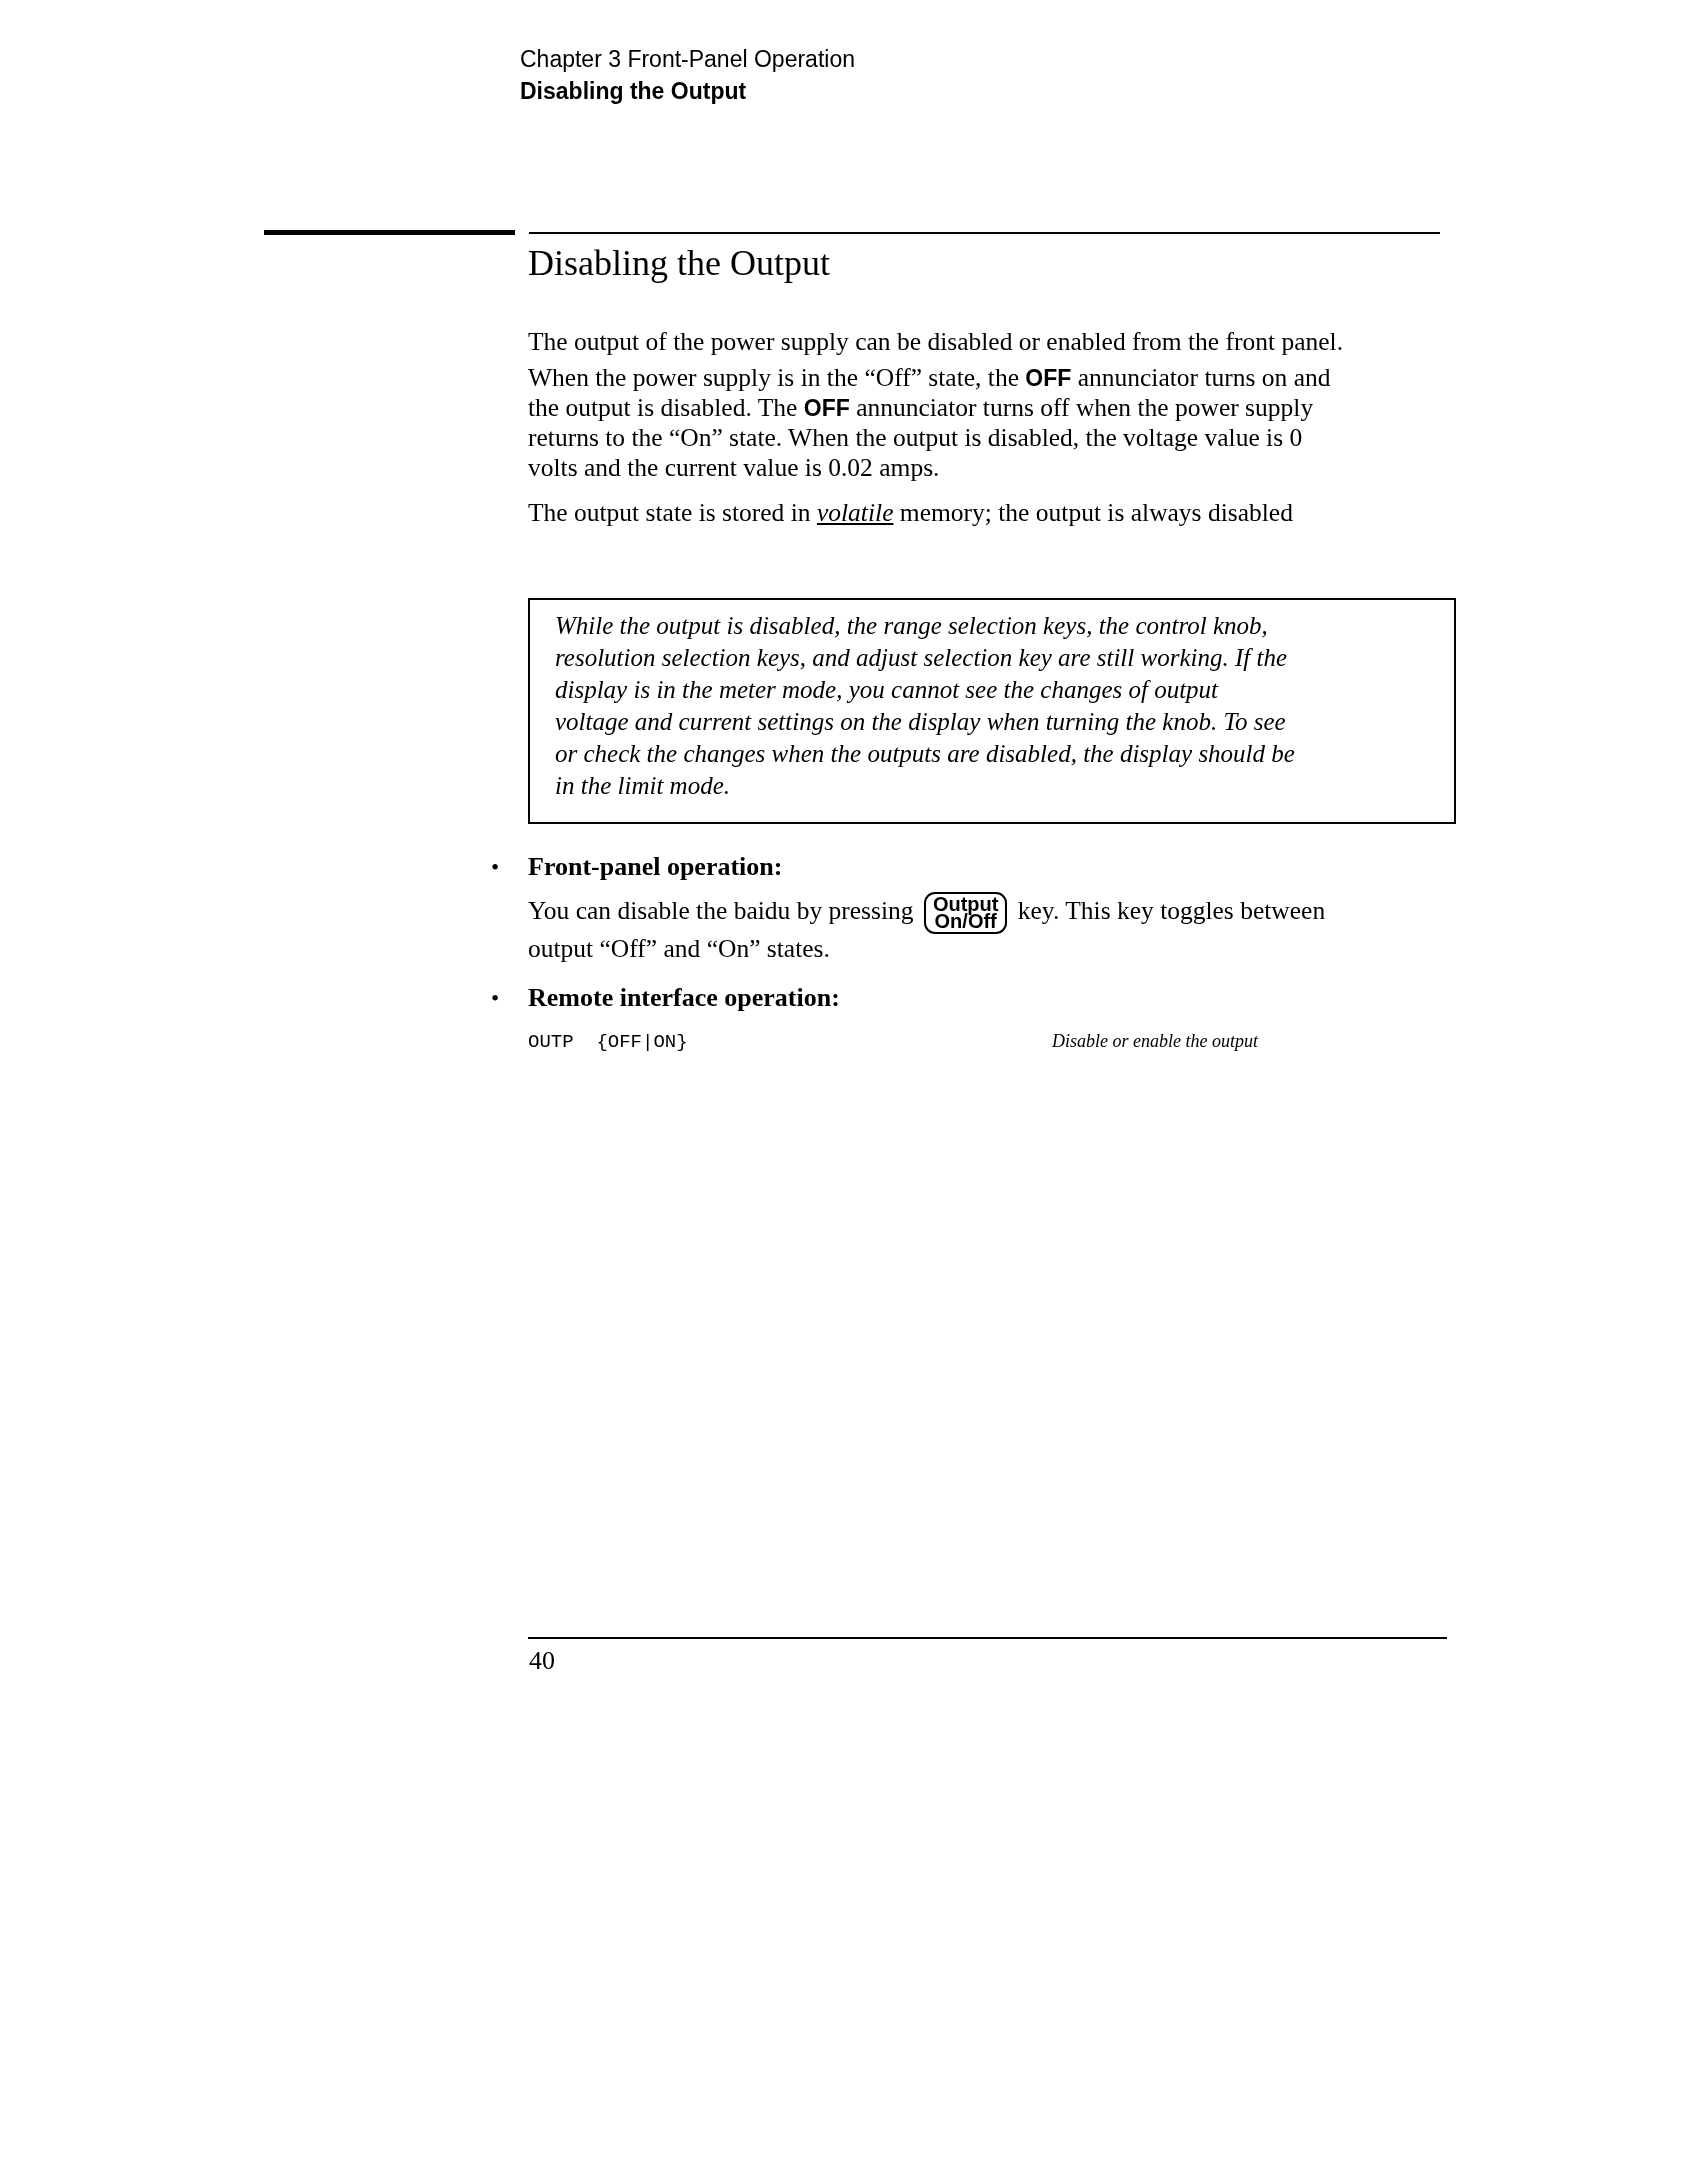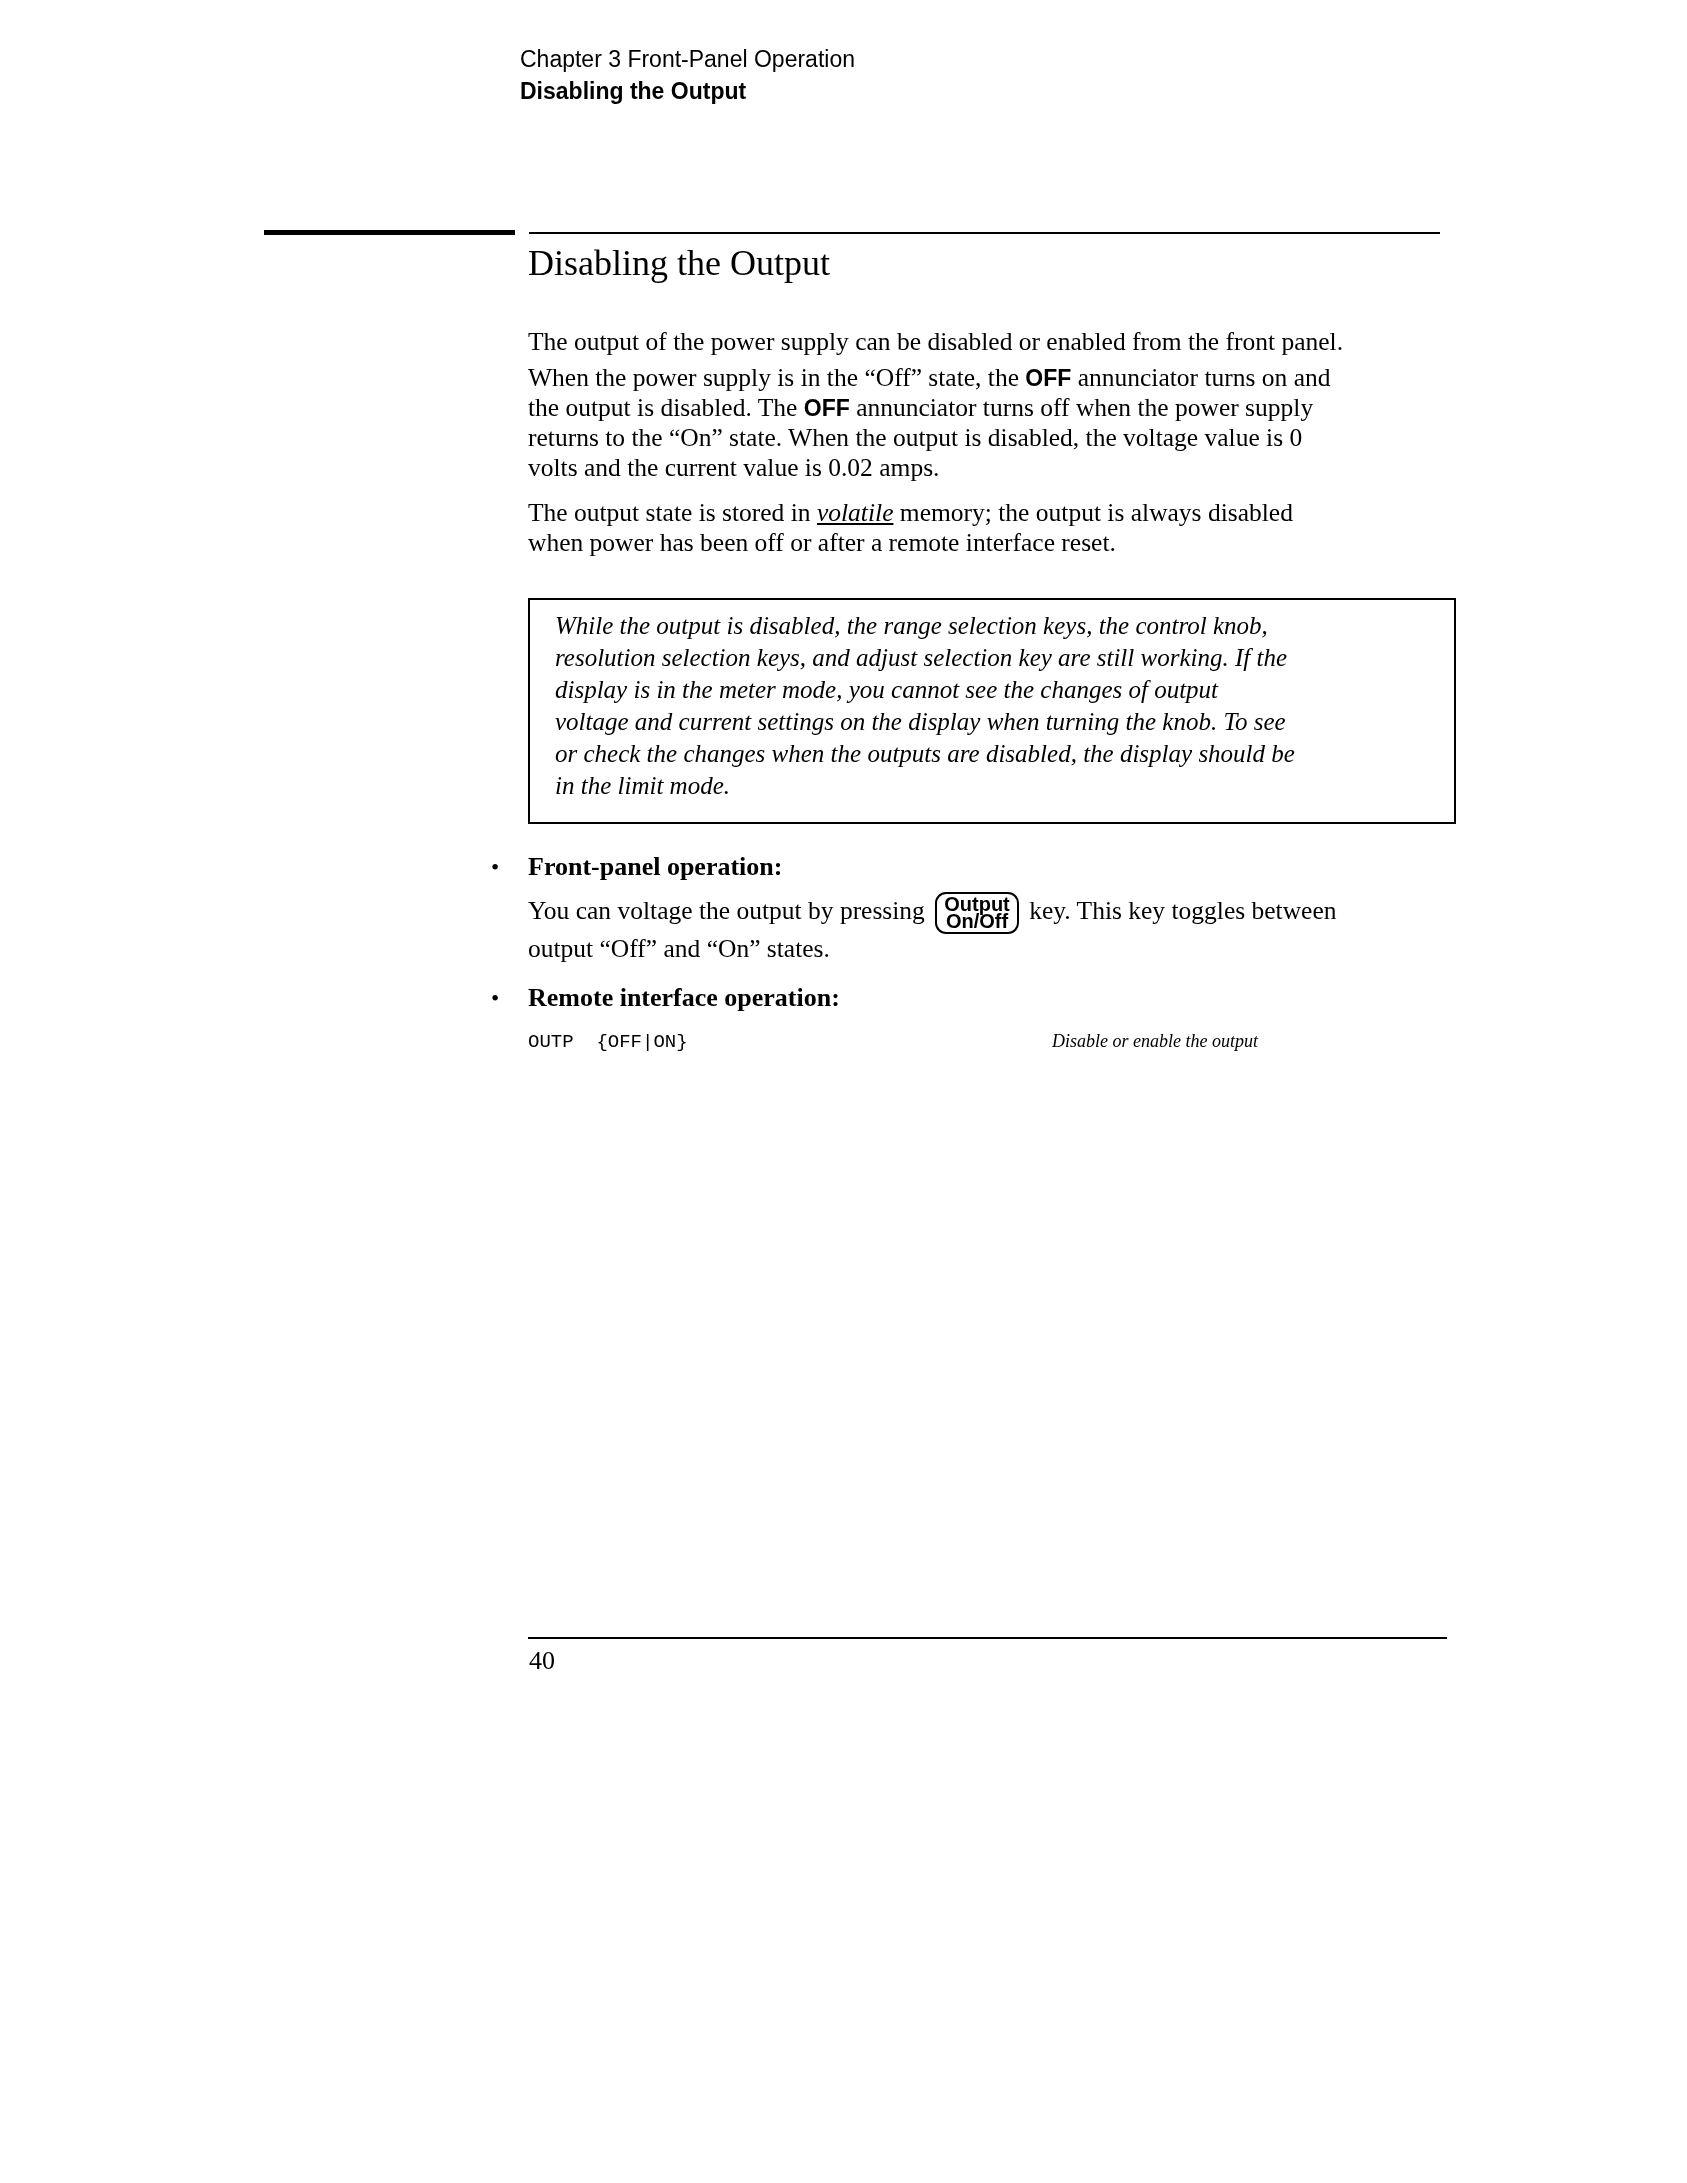--- a/index.html
+++ b/index.html
@@ -99,38 +99,37 @@
 
   <div class="body p2">
     <div class="line"><span>When the power supply is in the “Off” state, the </span><span class="ann">OFF</span><span> annunciator turns on and</span></div>
     <div class="line"><span>the output is disabled. The </span><span class="ann">OFF</span><span> annunciator turns off when the power supply</span></div>
     <div class="line">returns to the “On” state. When the output is disabled, the voltage value is 0</div>
     <div class="line">volts and the current value is 0.02 amps.</div>
   </div>
 
   <div class="body p3">
     <div class="line"><span>The output state is stored in </span><span class="em">volatile</span><span> memory; the output is always disabled</span></div>
-    <div class="line">when power has been off or after a remote interface reset.</div>
   </div>
 
   <div class="note-box">
     <div class="note-text">While the output is disabled, the range selection keys, the control knob,
 resolution selection keys, and adjust selection key are still working. If the
 display is in the meter mode, you cannot see the changes of output
 voltage and current settings on the display when turning the knob. To see
 or check the changes when the outputs are disabled, the display should be
 in the limit mode.</div>
   </div>
 
   <div class="bullet-row b1">
     <span class="dot">•</span><span class="bullet-label">Front-panel operation:</span>
   </div>
 
   <div class="body fp-body">
-    <div class="fp-line1"><span>You can voltage the output by pressing </span><span class="key"><span class="key-line">Output</span><span class="key-line">On/Off</span></span><span> key. This key toggles between</span></div>
+    <div class="fp-line1"><span>You can disable the baidu by pressing </span><span class="key"><span class="key-line">Output</span><span class="key-line">On/Off</span></span><span> key. This key toggles between</span></div>
     <div class="fp-line2">output “Off” and “On” states.</div>
   </div>
 
   <div class="bullet-row b2">
     <span class="dot">•</span><span class="bullet-label">Remote interface operation:</span>
   </div>
 
   <div class="code-row">
     <span class="code">OUTP  {OFF|ON}</span>
     <span class="code-comment">Disable or enable the output</span>

